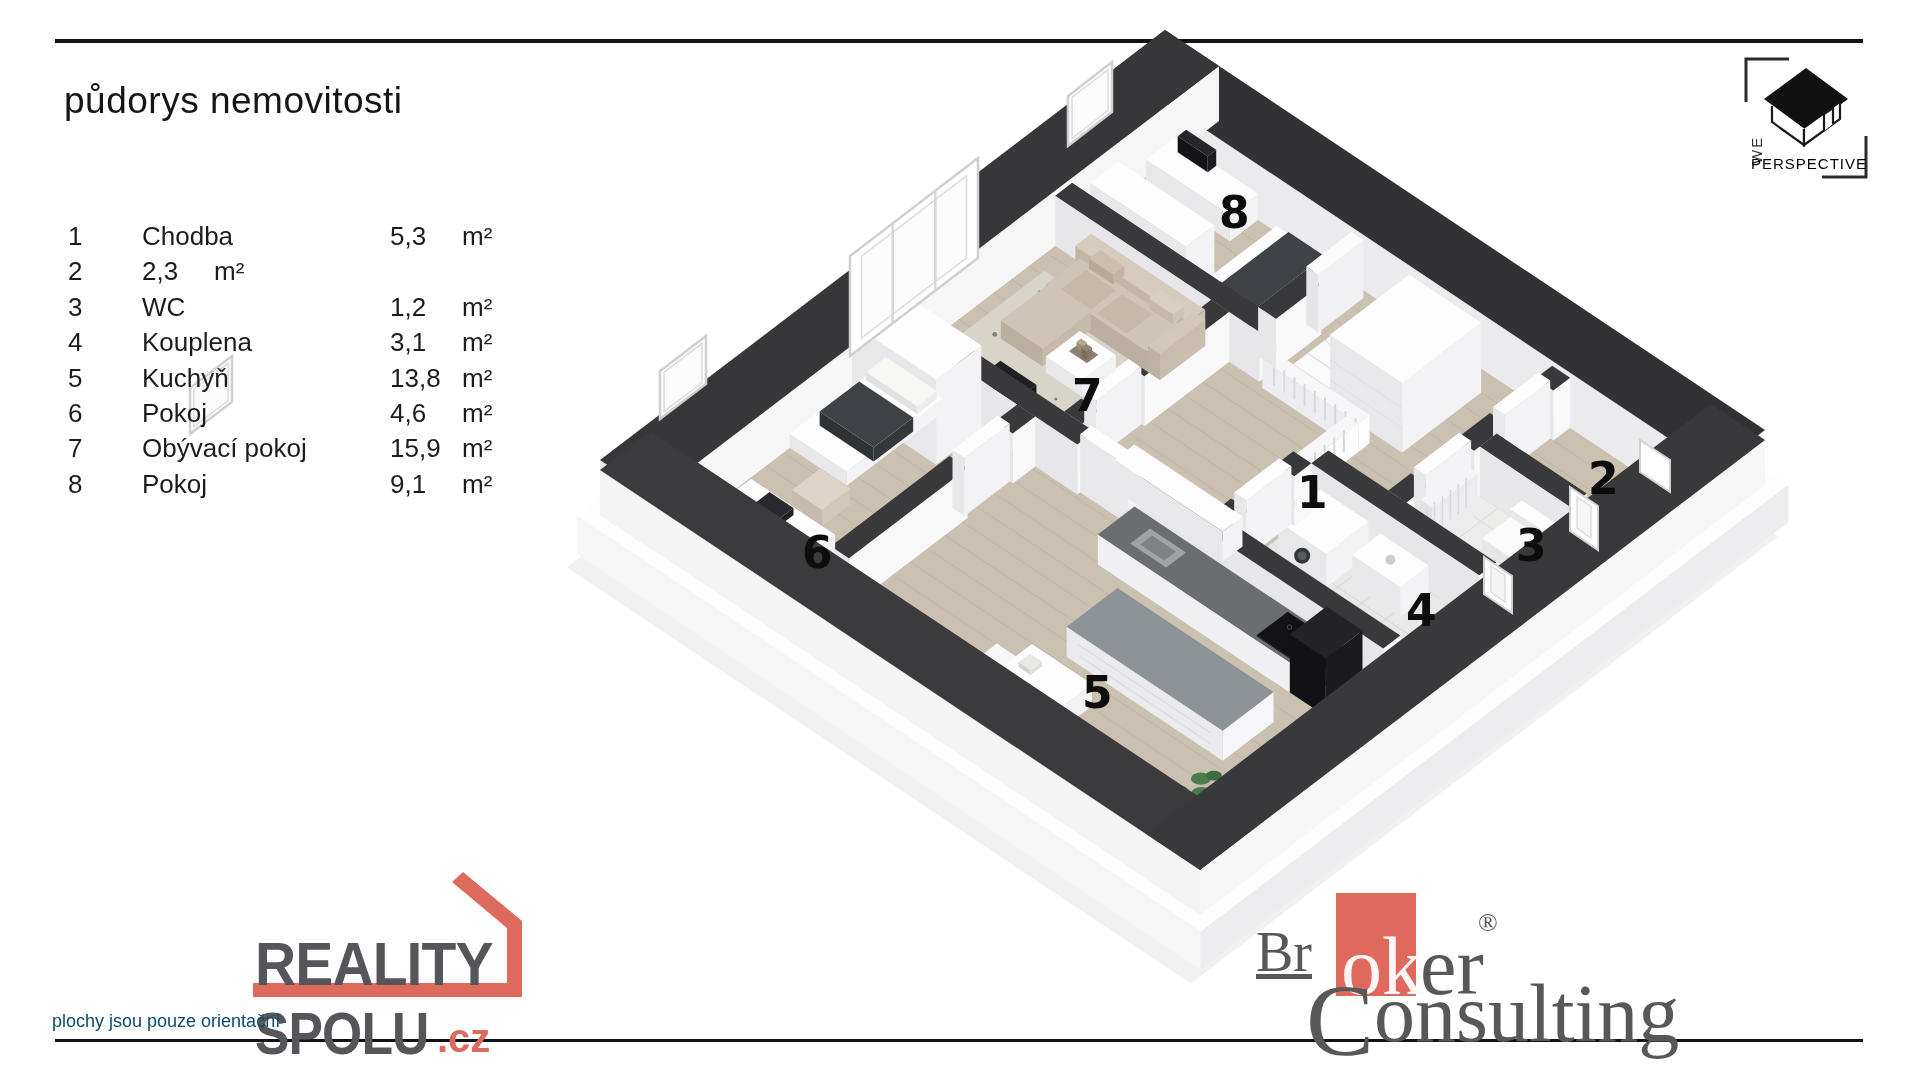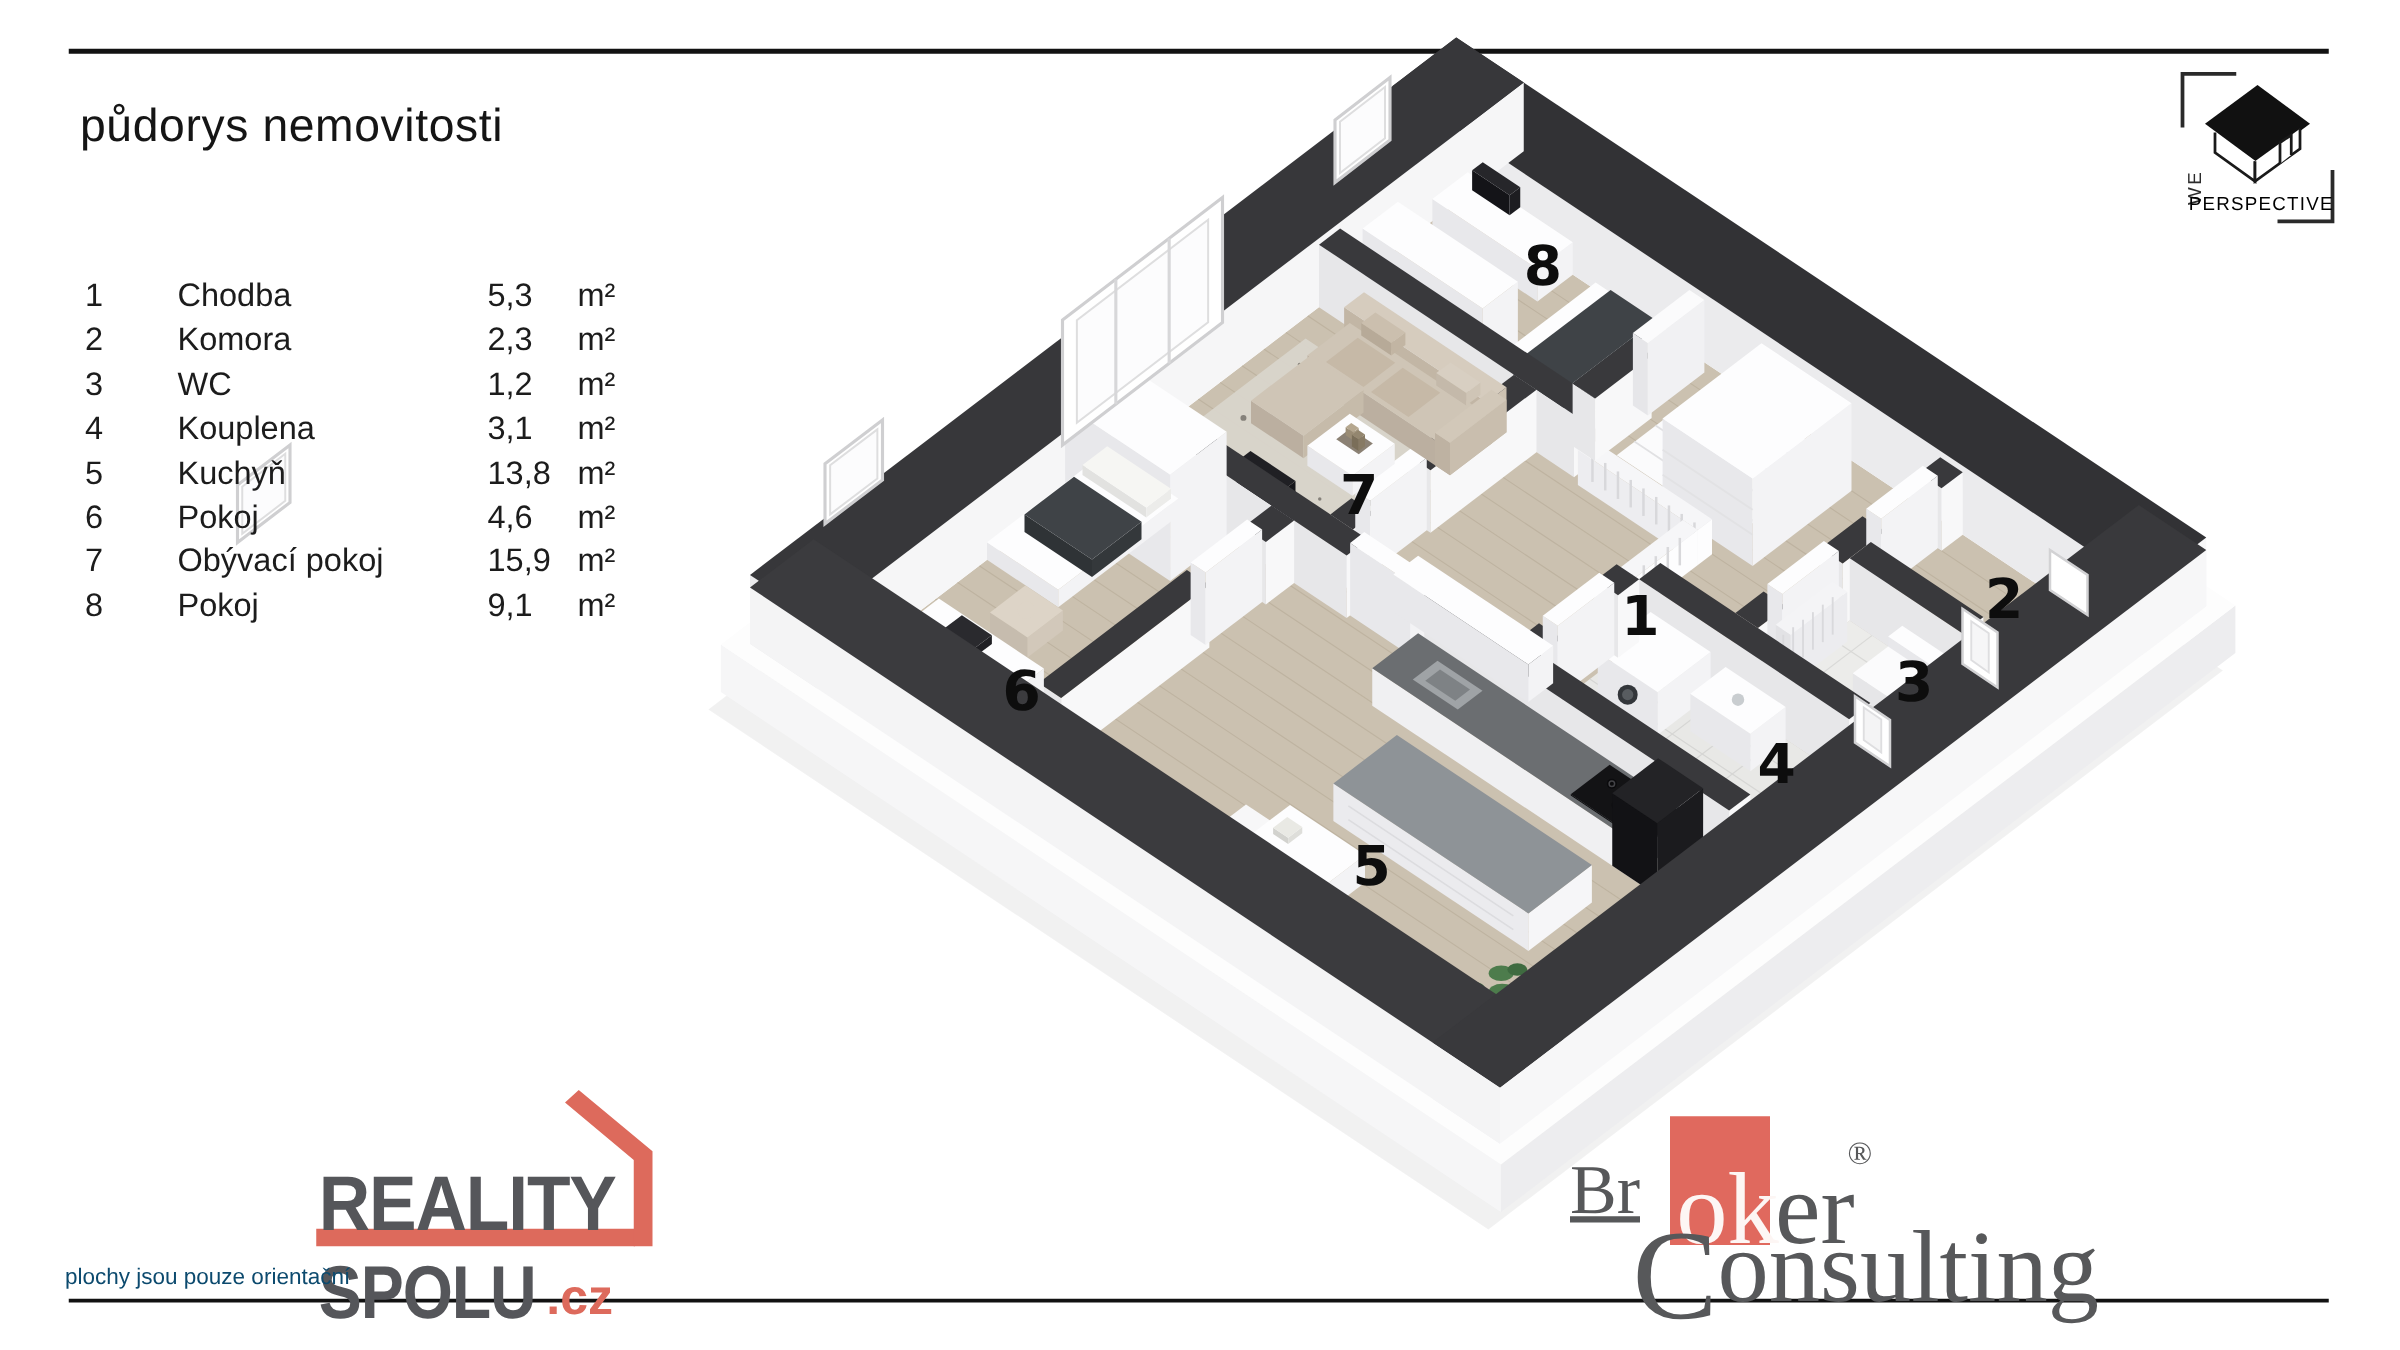--- a/index.html
+++ b/index.html
@@ -50,21 +50,20 @@
 
   <div class="legend">
     <div class="row">
       <span class="c-num">1</span>
       <span class="c-name">Chodba</span>
       <span class="c-area">5,3</span>
       <span class="c-unit">m²</span>
     </div>
     <div class="row">
       <span class="c-num">2</span>
-      <span class="c-name">Komora</span>
       <span class="c-area">2,3</span>
       <span class="c-unit">m²</span>
     </div>
     <div class="row">
       <span class="c-num">3</span>
       <span class="c-name">WC</span>
       <span class="c-area">1,2</span>
       <span class="c-unit">m²</span>
     </div>
     <div class="row">

